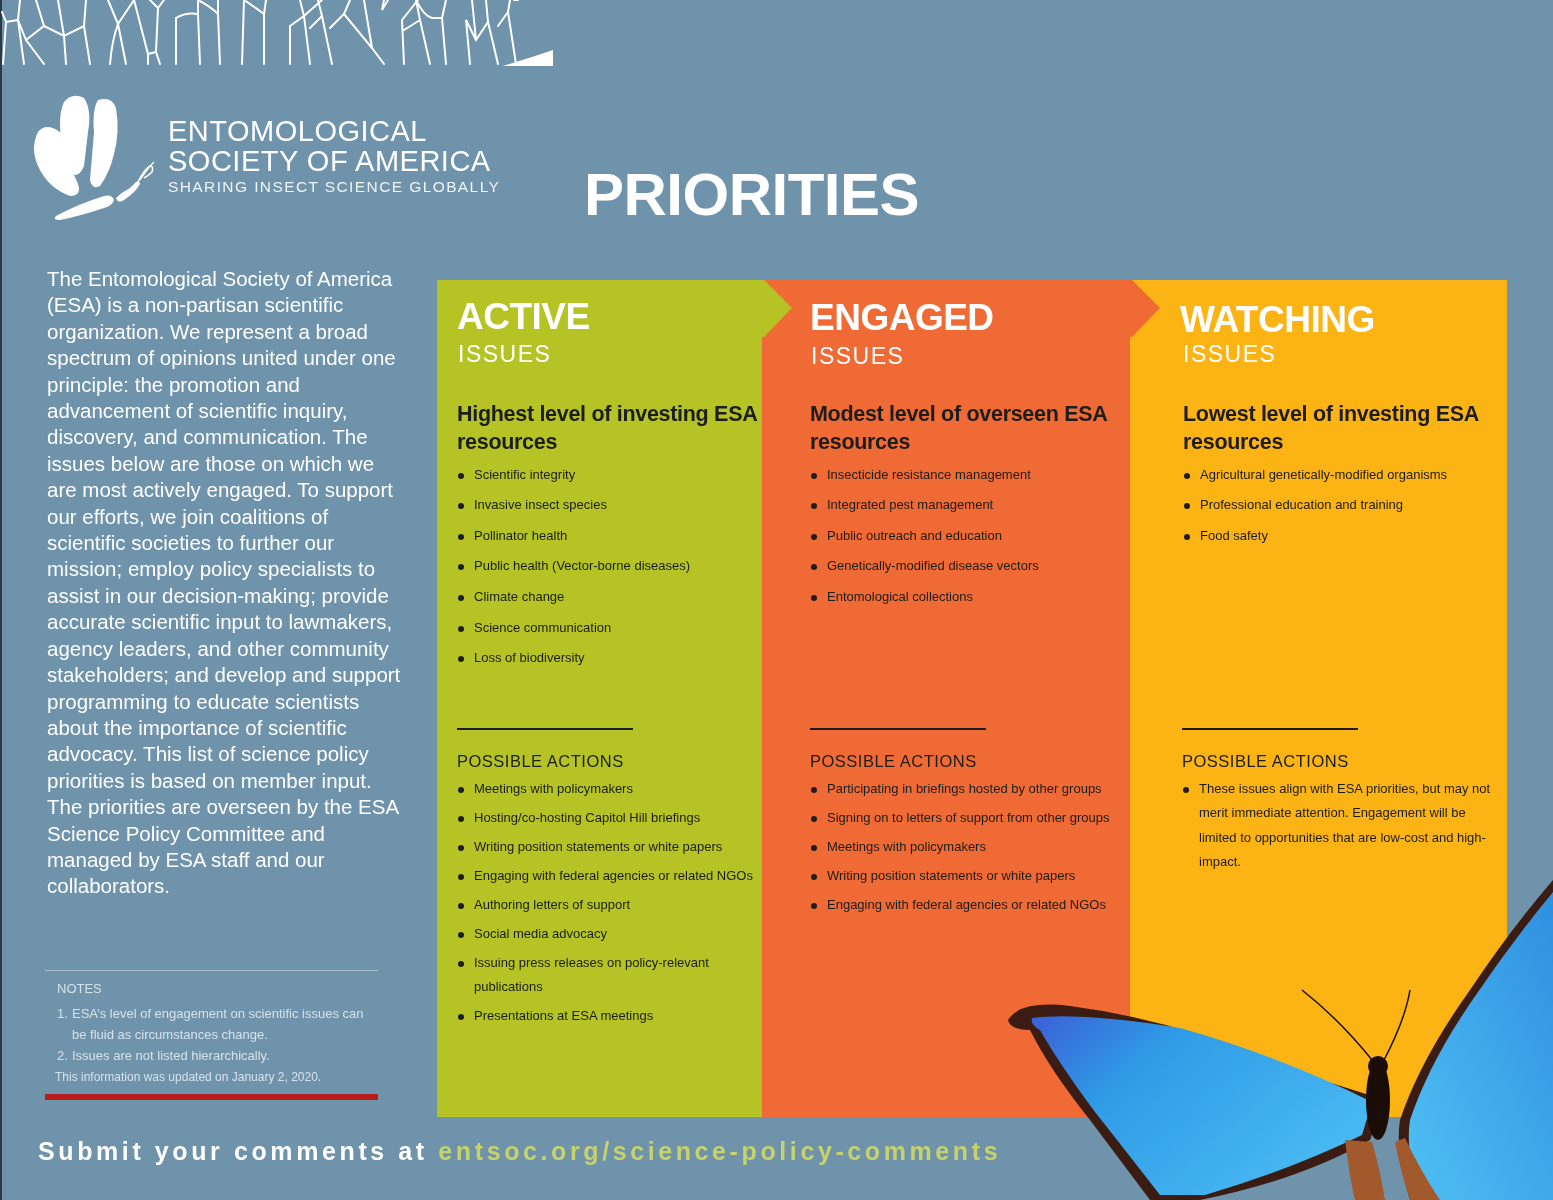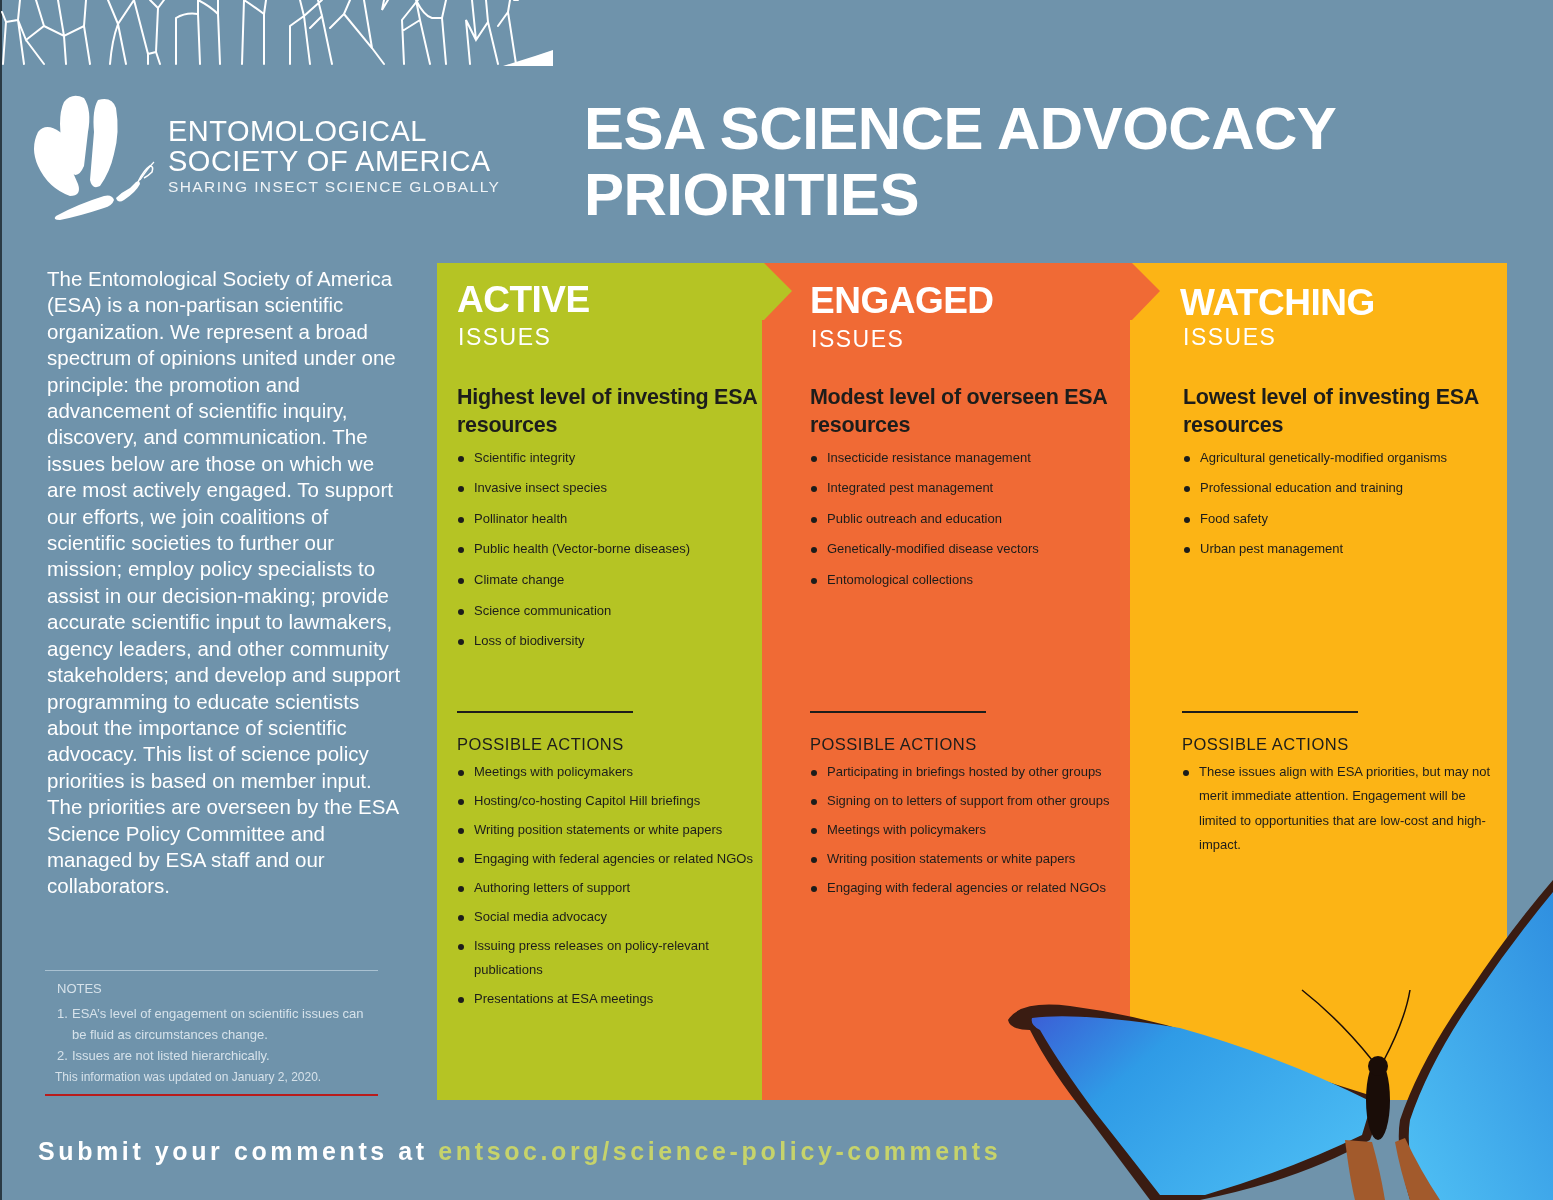--- a/index.html
+++ b/index.html
@@ -30,30 +30,30 @@
 
   
   .intro {
     position: absolute; left: 47px; top: 266px; width: 360px;
     font-size: 20.5px; line-height: 26.4px; color: #fff;
   }
 
   
   .notes {
     position: absolute; left: 45px; top: 970px; width: 333px;
-    border-top: 1px solid #a9c1d1; border-bottom: 2px solid #b91c1c;
+    border-top: 1px solid #a9c1d1; border-bottom: 6px solid #b91c1c;
     padding: 8px 10px 6px 12px; color: #d6e2ea;
   }
   .notes-heading { font-size: 13px; line-height: 20px; margin-bottom: 4px; }
   .note-item { font-size: 13px; line-height: 21px; display: flex; }
   .note-num { width: 15px; flex: 0 0 15px; }
   .note-updated { font-size: 12px; line-height: 22px; margin-left: -2px; }
 
   
-  .columns { position: absolute; left: 437px; top: 263px; width: 1070px; height: 837px; }
+  .columns { position: absolute; left: 437px; top: 280px; width: 1070px; height: 837px; }
   .col { position: absolute; top: 0; height: 837px; }
   .col-active { left: 0; width: 325px; background: #b5c424; }
   .col-engaged { left: 325px; width: 368px; background: #f06a35; }
   .col-watching { left: 693px; width: 377px; background: #fcb415; }
   .chevron { position: absolute; top: 0; width: 30px; height: 57px; }
   .chev-1 { left: 325px; }
   .chev-2 { left: 693px; }
 
   .col-inner { position: absolute; top: 0; left: 0; right: 0; color: #1d1d1b; }
   .col-title { font-size: 37px; font-weight: 700; line-height: 40px; color: #fff; letter-spacing: -0.5px; }
@@ -124,21 +124,21 @@
   <path d="M114 88 Q122 76 128 70" fill="none" stroke="#ffffff" stroke-width="1.2"></path>
 </svg>
 
 <div class="org-name">
   <div class="org-line">ENTOMOLOGICAL</div>
   <div class="org-line">SOCIETY OF AMERICA</div>
   <div class="org-tag">SHARING INSECT SCIENCE GLOBALLY</div>
 </div>
 
 <h1 class="page-title">
-  <span>ESA SCIENCE ADVOCACY</span><br>
+  <br>
   <span>PRIORITIES</span>
 </h1>
 
 <p class="intro">The Entomological Society of America (ESA) is a non-partisan scientific organization.  We represent a broad spectrum of opinions united under one principle: the promotion and advancement of scientific inquiry, discovery, and communication. The issues below are those on which we are most actively engaged. To support our efforts, we join coalitions of scientific societies to further our mission; employ policy specialists to assist in our decision-making; provide accurate scientific input to lawmakers, agency leaders, and other community stakeholders; and develop and support programming to educate scientists about the importance of scientific advocacy. This list of science policy priorities is based on member input. The priorities are overseen by the ESA Science Policy Committee and managed by ESA staff and our collaborators.</p>
 
 <div class="notes">
   <div class="notes-heading">NOTES</div>
   <div class="note-item">
     <span class="note-num">1.</span>
     <span>ESA’s level of engagement on scientific issues can be fluid as circumstances change.</span>
@@ -221,21 +221,20 @@
 
   <div class="col-inner watching-inner">
     <div class="col-title">WATCHING</div>
     <div class="col-sub">ISSUES</div>
     <div class="group-issues">
       <div class="col-level">Lowest level of investing ESA resources</div>
       <ul class="items issues">
         <li>Agricultural genetically-modified organisms</li>
         <li>Professional education and training</li>
         <li>Food safety</li>
-        <li>Urban pest management</li>
       </ul>
     </div>
     <div class="group-actions">
       <div class="rule"></div>
       <div class="actions-heading">POSSIBLE ACTIONS</div>
       <ul class="items actions">
         <li>These issues align with ESA priorities, but may not merit immediate attention. Engagement will be limited to opportunities that are low-cost and high-impact.</li>
       </ul>
     </div>
   </div>

